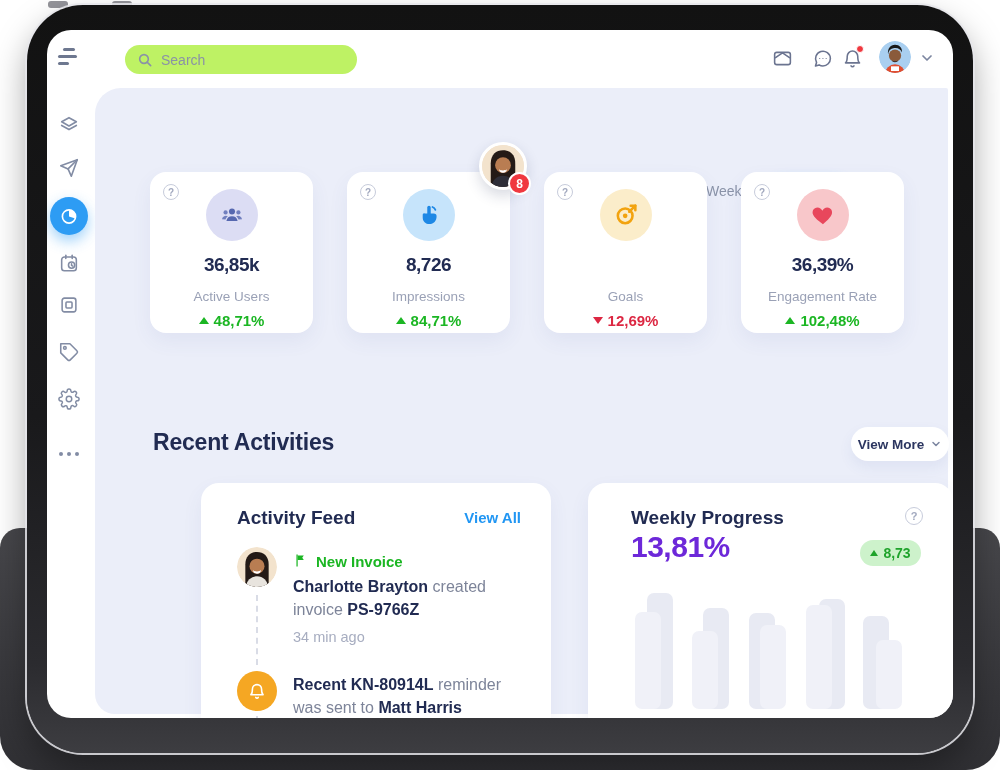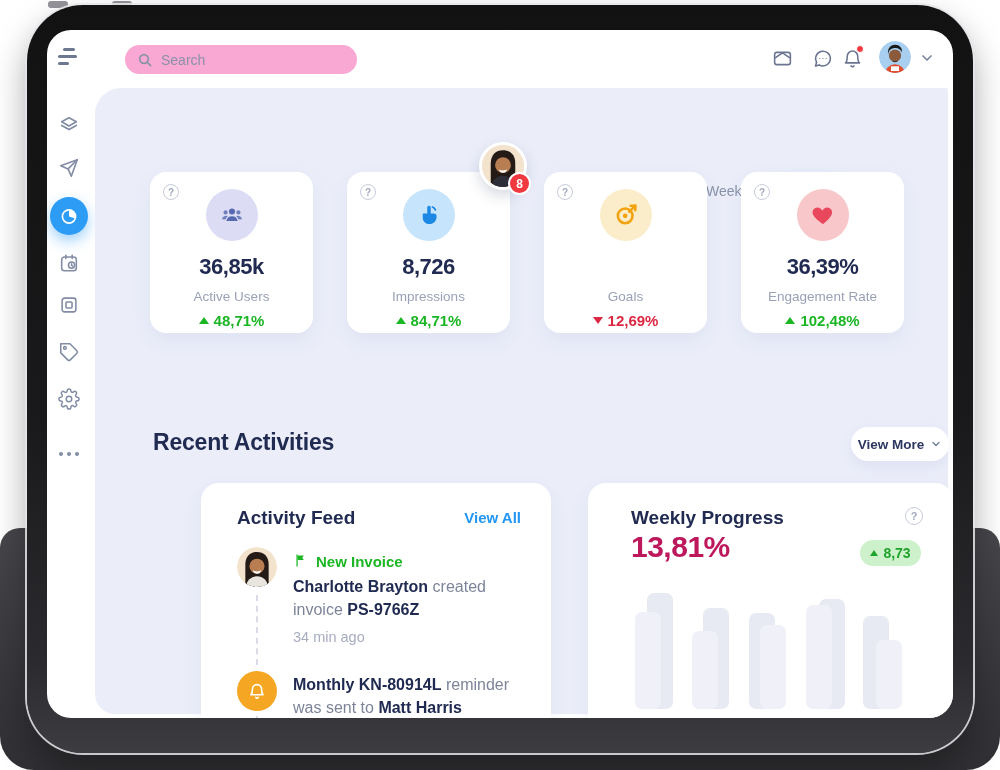--- a/index.html
+++ b/index.html
@@ -14,21 +14,21 @@
     background:linear-gradient(180deg,#121212,#19191b 55%,#2b2b2f 88%,#3d3d41);
     box-shadow:0 0 0 2px rgba(230,230,235,.85), 0 16px 34px rgba(0,0,0,.35); }
   .screen { position:absolute; left:47px; top:30px; width:906px; height:688px; background:#ffffff; border-radius:24px; overflow:hidden; }
 
   
   .hamburger { position:absolute; left:9px; top:16px; width:26px; height:22px; cursor:pointer; }
   .hamburger i { position:absolute; height:3px; border-radius:2px; background:#6e7890; display:block; }
   .hamburger i:nth-child(1){ left:7px; top:2px; width:12px; }
   .hamburger i:nth-child(2){ left:2px; top:9px; width:19px; }
   .hamburger i:nth-child(3){ left:2px; top:16px; width:11px; }
-  .search { position:absolute; left:78px; top:15px; width:232px; height:29px; background:#f9a8d4; border-radius:15px; display:flex; align-items:center; padding:0 12px; gap:8px; }
+  .search { position:absolute; left:78px; top:15px; width:232px; height:29px; background:#bef264; border-radius:15px; display:flex; align-items:center; padding:0 12px; gap:8px; }
   .search svg { flex:0 0 auto; }
   .search input { border:none; outline:none; background:transparent; font-size:14px; color:#5b6478; width:100%; font-family:"Liberation Sans",sans-serif; }
   .search input::placeholder { color:#8a92a6; }
   .tb-ic { position:absolute; top:14px; width:28px; height:28px; display:flex; align-items:center; justify-content:center; color:#6b7490; cursor:pointer; }
   .tb-dot { position:absolute; right:2px; top:1px; width:8px; height:8px; border-radius:50%; background:#f0383f; border:1.5px solid #fff; }
   .tb-avatar { position:absolute; left:832px; top:11px; width:32px; height:32px; border-radius:50%; overflow:hidden; cursor:pointer; }
   .tb-chevron { position:absolute; left:872px; top:20px; color:#7c86a0; cursor:pointer; }
 
   
   .side-ic { position:absolute; left:3px; width:38px; height:38px; display:flex; align-items:center; justify-content:center; color:#828ca4; cursor:pointer; border-radius:50%; }
@@ -40,21 +40,21 @@
   .main { position:absolute; left:48px; top:58px; width:853px; height:626px; background:#ebeef9; border-radius:26px 2px 20px 20px; }
   .h1 { position:absolute; font-size:23px; font-weight:700; color:#212b52; letter-spacing:-.2px; }
   .tab { position:absolute; font-size:14px; color:#8a93a8; cursor:pointer; top:95px; }
   .tab.pill { top:87px; width:78px; height:30px; background:#2e9cf4; color:#fff; font-weight:700; border-radius:15px; display:flex; align-items:center; justify-content:center; box-shadow:0 5px 12px rgba(46,156,244,.4); }
 
   .card { position:absolute; background:#fff; border-radius:16px; box-shadow:0 8px 20px rgba(70,86,160,.07); }
   .stat { top:142px; width:163px; height:161px; }
   .help { position:absolute; width:16px; height:16px; border:1.4px solid #c7ccdb; border-radius:50%; color:#a2a9bf; font-size:10px; font-weight:700; display:flex; align-items:center; justify-content:center; cursor:pointer; }
   .stat .help { left:13px; top:12px; }
   .stat-ic { position:absolute; left:50%; transform:translateX(-50%); top:17px; width:52px; height:52px; border-radius:50%; display:flex; align-items:center; justify-content:center; }
-  .stat-val { position:absolute; top:82px; width:100%; text-align:center; font-size:22px; font-weight:700; color:#212b52; letter-spacing:-.5px; }
+  .stat-val { position:absolute; top:82px; width:100%; text-align:center; font-size:19px; font-weight:700; color:#212b52; letter-spacing:-.5px; }
   .stat-lab { position:absolute; top:117px; width:100%; text-align:center; font-size:13.5px; color:#9aa1b6; }
   .change { position:absolute; top:140px; width:100%; display:flex; align-items:center; justify-content:center; gap:5px; font-size:15px; font-weight:700; }
   .change[data-dir="up"]   { color:#1bb623; }
   .change[data-dir="down"] { color:#dc2742; }
   .tri { width:0; height:0; border-left:5px solid transparent; border-right:5px solid transparent; }
   .change[data-dir="up"] .tri   { border-bottom:7px solid currentColor; }
   .change[data-dir="down"] .tri { border-top:7px solid currentColor; }
 
   .float-avatar { position:absolute; left:432px; top:112px; width:48px; height:48px; border-radius:50%; border:3px solid #fff; box-shadow:0 6px 14px rgba(40,50,90,.18); overflow:hidden; cursor:pointer; z-index:5; background:#f1e2d0; }
   .float-badge { position:absolute; left:461px; top:142px; width:23px; height:23px; border-radius:50%; background:#f0383f; border:2px solid #fff; color:#fff; font-size:12px; font-weight:700; display:flex; align-items:center; justify-content:center; z-index:6; }
@@ -71,21 +71,21 @@
   .bell-circle { position:absolute; left:36px; width:40px; height:40px; border-radius:50%; background:#f5a723; display:flex; align-items:center; justify-content:center; }
   .tagrow { position:absolute; left:92px; display:flex; gap:8px; font-size:15px; font-weight:700; color:#1bb623; }
   .feed-text { position:absolute; left:92px; width:230px; font-size:16px; line-height:23px; color:#7d8499; }
   .feed-text b { color:#212b52; font-weight:700; }
   .feed-time { position:absolute; left:92px; font-size:14.5px; color:#a7adc0; }
   .tline { position:absolute; left:55px; width:0; border-left:2px dashed #d9dce6; }
 
   
   .weekly { left:493px; top:395px; width:365px; height:290px; border-radius:18px; }
   .weekly .help { right:30px; top:24px; left:auto; width:18px; height:18px; font-size:11px; }
-  .wp-value { position:absolute; left:43px; top:47px; font-size:30px; font-weight:700; color:#be185d; letter-spacing:-.5px; }
+  .wp-value { position:absolute; left:43px; top:47px; font-size:30px; font-weight:700; color:#6d28d9; letter-spacing:-.5px; }
   .wp-badge { position:absolute; left:272px; top:57px; width:61px; height:26px; background:#cdf2cb; border-radius:13px; color:#1fa32b; font-size:14px; font-weight:700; display:flex; align-items:center; justify-content:center; gap:5px; }
   .wp-badge .tri { border-bottom:6px solid currentColor; border-left-width:4.5px; border-right-width:4.5px; }
   .bar-group { position:absolute; bottom:64px; width:40px; height:120px; }
   .bar { position:absolute; bottom:0; width:26px; border-radius:7px; }
 </style>
 </head>
 <body>
 
 <div class="stage">
 
@@ -328,21 +328,21 @@
           <div class="feed-time" style="top:146px;">34 min ago</div>
         </div>
 
         <div class="feed-item">
           <div class="bell-circle" style="top:188px;">
             <svg width="20" height="20" viewBox="0 0 24 24" fill="none" stroke="#ffffff" stroke-width="1.9" stroke-linecap="round" stroke-linejoin="round">
                 <path d="M17.5 9.8a5.5 5.5 0 1 0-11 0c0 5.2-1.8 6.6-1.8 6.6h14.6s-1.8-1.4-1.8-6.6"></path>
                 <path d="M10.5 19.6a1.7 1.7 0 0 0 3 0"></path>
               </svg>
           </div>
-          <div class="feed-text" style="top:190px;"><b>Monthly KN-80914L</b><span> reminder was sent to </span><b>Matt Harris</b></div>
+          <div class="feed-text" style="top:190px;"><b>Recent KN-80914L</b><span> reminder was sent to </span><b>Matt Harris</b></div>
 
         </div>
       </div>
 
       <div class="card weekly">
         <div class="card-title" style="left:43px; top:24px;">Weekly Progress</div>
         <span class="help">?</span>
         <div class="wp-value">13,81%</div>
         <div class="wp-badge">
             <span class="tri"></span>

